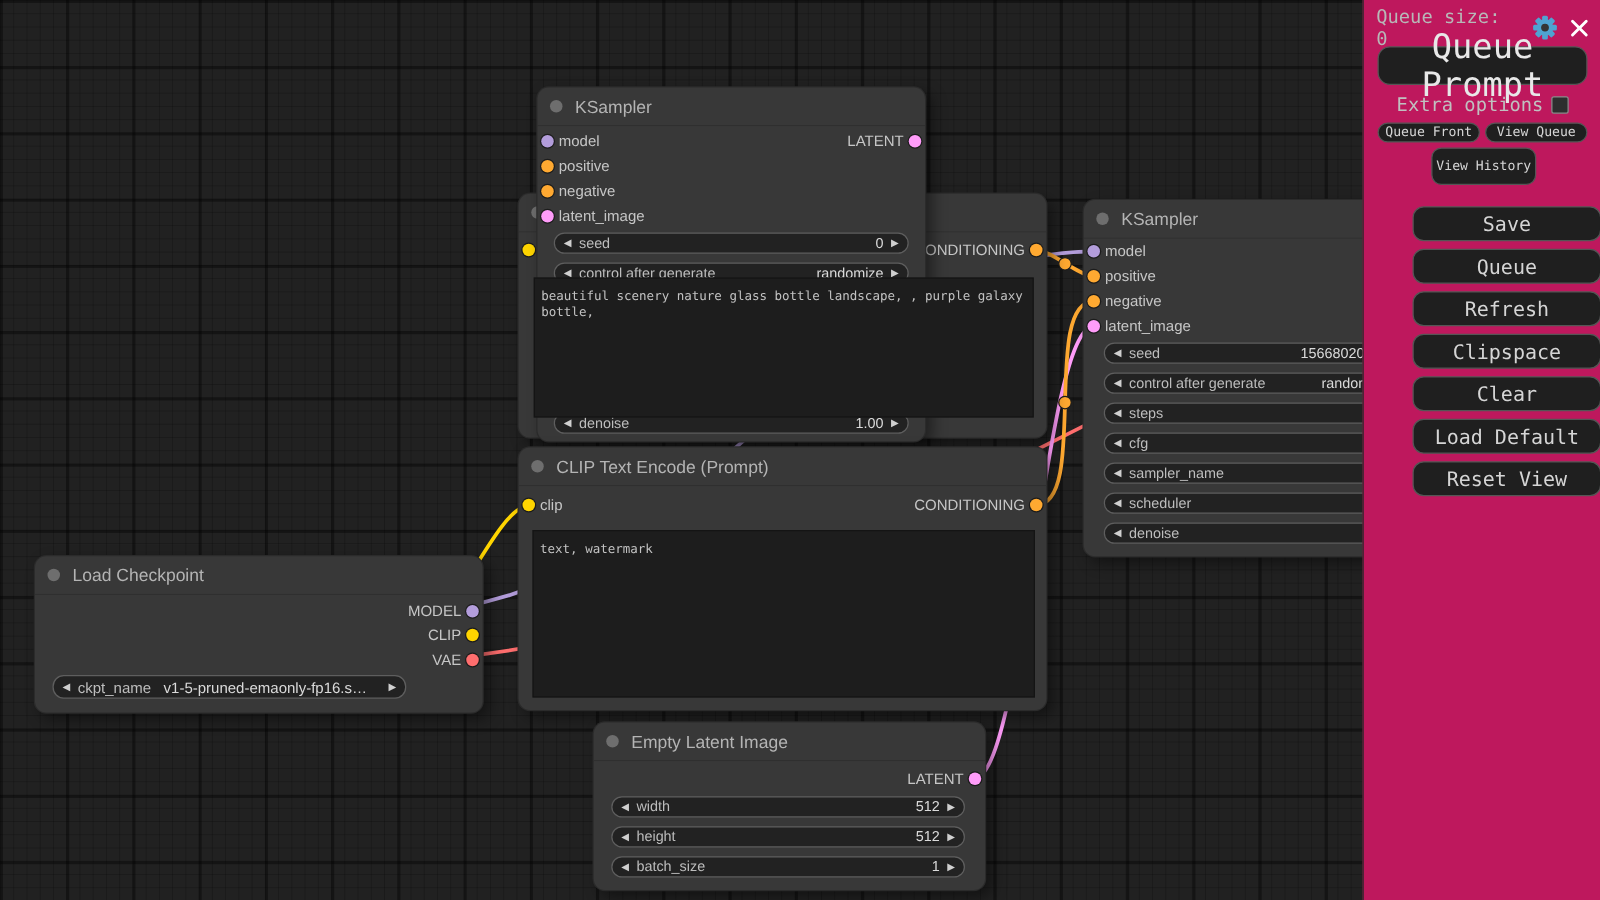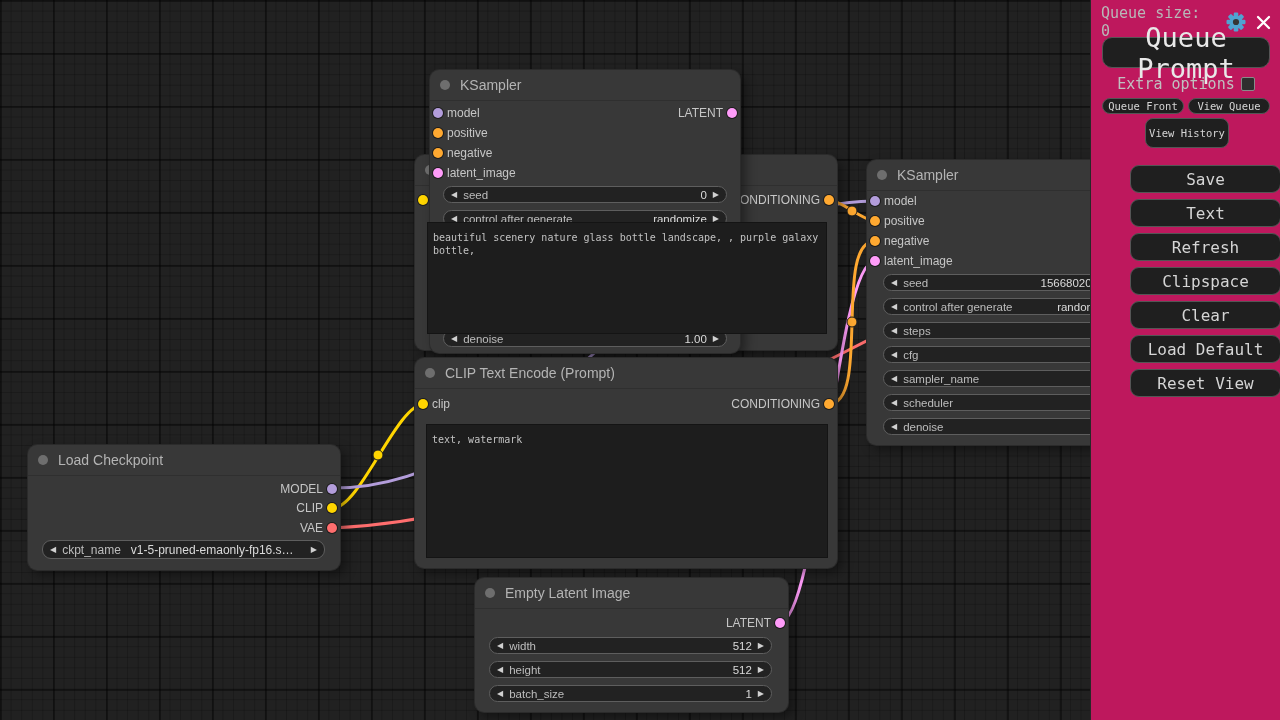--- a/index.html
+++ b/index.html
@@ -199,21 +199,21 @@
     <span class="arr">▶</span>
   </div>
   <div class="pill" style="left:16px;top:258px;width:248px;">
     <span class="arr">◀</span>
     <span class="wlabel">denoise</span>
     <span class="wvalue"></span>
     <span class="arr">▶</span>
   </div>
 </div>
 
-<div class="node" style="left:28px;top:445px;width:312px;height:125px;">
+<div class="node" style="left:28px;top:445px;width:358px;height:125px;">
   <div class="ntitle">
     <span class="tdot"></span>
     <span>Load Checkpoint</span>
   </div>
   <span class="pdot out c-model" style="top:39px;"></span>
   <span class="plabel out" style="top:34px;">MODEL</span>
   <span class="pdot out c-clip" style="top:58px;"></span>
   <span class="plabel out" style="top:53px;">CLIP</span>
   <span class="pdot out c-vae" style="top:78px;"></span>
   <span class="plabel out" style="top:73px;">VAE</span>
@@ -283,19 +283,19 @@
   <div class="sb-extra">
     <span class="extra-label">Extra options</span>
     <span class="chk"></span>
   </div>
 
   <div class="btn" id="btn-queue-front">Queue Front</div>
   <div class="btn" id="btn-view-queue">View Queue</div>
   <div class="btn" id="btn-view-history">View History</div>
 
   <div class="btn bigbtn" style="top:165px;">Save</div>
-  <div class="btn bigbtn" style="top:199px;">Text</div>
+  <div class="btn bigbtn" style="top:199px;">Queue</div>
   <div class="btn bigbtn" style="top:267px;">Clipspace</div>
   <div class="btn bigbtn" style="top:233px;">Refresh</div>
   <div class="btn bigbtn" style="top:301px;">Clear</div>
   <div class="btn bigbtn" style="top:369px;">Reset View</div>
   <div class="btn bigbtn" style="top:335px;">Load Default</div>
 </div>
 
 </body></html>

